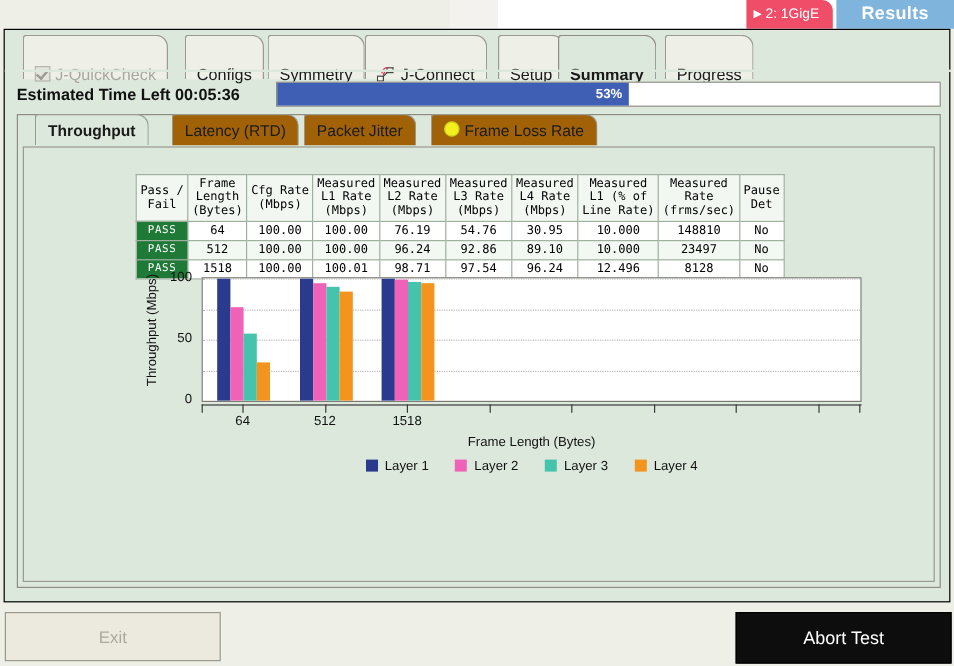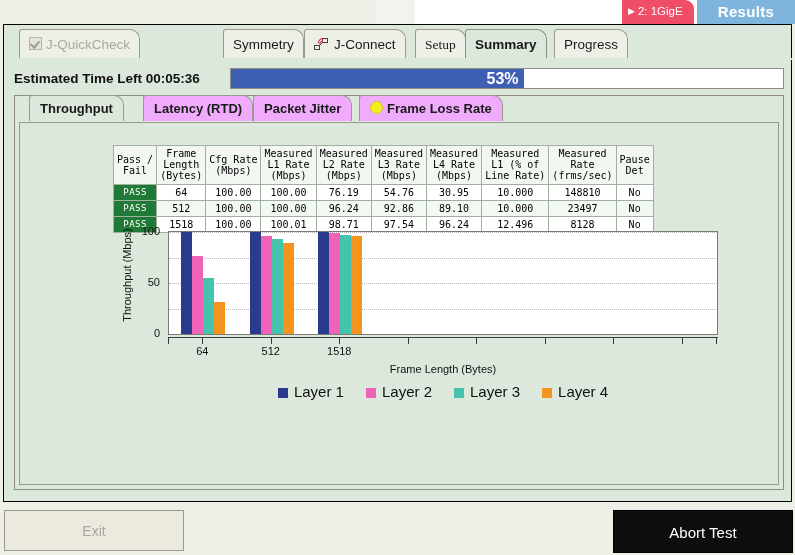--- a/index.html
+++ b/index.html
@@ -33,48 +33,48 @@
   
   .frame{position:absolute;left:3px;top:24px;width:789px;height:478px;
     background:#dde8dd;border:1px solid #000;box-sizing:border-box;}
 
   
   .tabrow{position:absolute;left:0;top:4px;width:789px;height:31px;}
   .tab{
     position:absolute;top:0;height:29px;line-height:29px;
     background:#eef0e8;border:1px solid #9a9a8e;border-bottom:none;
     border-radius:3px 10px 0 0;box-sizing:border-box;
-    padding:0 9px;white-space:nowrap;font-size:13.5px;color:#1a1a1a;
+    padding:18px 9px;white-space:nowrap;font-size:13.5px;color:#1a1a1a;
   }
   .tab.disabled{color:#a8a8a0;}
   .tab.selected{background:#dde8dd;font-weight:bold;border-color:#8d8d82;}
   .tabrow .baseline{position:absolute;left:0;top:29px;width:789px;height:2px;background:#dde8dd;}
   .chk{display:inline-block;width:11px;height:11px;border:1px solid #b5b5ae;
     background:#e4e4dd;vertical-align:-1px;margin-right:4px;position:relative;}
   .chk:after{content:"";position:absolute;left:2px;top:1px;width:4px;height:7px;
     border:solid #9b9b94;border-width:0 2px 2px 0;transform:rotate(40deg);}
   .jcicon{display:inline-block;width:17px;height:14px;vertical-align:-2px;margin-right:3px;}
 
   
   .etl-row{position:absolute;left:10px;top:43px;width:770px;height:22px;}
   .etl-label{position:absolute;left:0;top:0;line-height:22px;font-size:13.5px;font-weight:bold;color:#111;white-space:nowrap;}
   .pbar{position:absolute;left:216px;top:0;width:554px;height:21px;
     background:#ffffff;border:1px solid #8d8d82;box-sizing:border-box;}
   .pbar .fill{position:absolute;left:0;top:0;height:100%;background:#3f5fb5;}
   .pbar .pct{position:absolute;left:0;top:0;height:21px;line-height:20px;
-    color:#fff;font-size:16px;font-weight:bold;text-align:right;padding-right:5px;box-sizing:border-box;}
+    color:#fff;font-size:11px;font-weight:bold;text-align:right;padding-right:5px;box-sizing:border-box;}
 
   
   .panel{position:absolute;left:10px;top:70px;width:770px;height:395px;
     background:#dde8dd;border:1px solid #8d8d82;box-sizing:border-box;}
   .subtabrow{position:absolute;left:6px;top:-1px;height:27px;}
   .stab{position:absolute;top:0;height:26px;line-height:25px;
-    background:#f0abfc;border:1px solid #9a9a8e;border-bottom:none;
+    background:#a16207;border:1px solid #9a9a8e;border-bottom:none;
     border-radius:3px 10px 0 0;box-sizing:border-box;
-    padding:0 10px;white-space:nowrap;font-size:13px;color:#1a1a1a;font-weight:bold;}
+    padding:0 10px;white-space:nowrap;font-size:13px;color:#1a1a1a;}
   .stab.selected{background:#dde8dd;font-weight:bold;}
   .dot{display:inline-block;width:11px;height:11px;border-radius:50%;
     background:#f2ef1e;border:1px solid #cfcb18;vertical-align:-1px;margin-right:4px;}
   .panel-body{position:absolute;left:4px;top:26px;width:760px;height:363px;
     background:#dde8dd;border:1px solid #9a9a8e;border-top-color:#9a9a8e;box-sizing:border-box;}
 
   
   table.res{position:absolute;left:93px;top:22px;border-collapse:collapse;
     font-family:"DejaVu Sans Mono", monospace;font-size:10px;background:#fff;}
   table.res th{border:1px solid #9fb09f;background:#f2f7f2;color:#000;
@@ -91,21 +91,21 @@
     transform:rotate(-90deg);text-align:center;font-size:11px;color:#111;white-space:nowrap;}
   .ytick{position:absolute;right:0;font-size:11px;color:#111;text-align:right;width:30px;line-height:1;}
   .plot{position:absolute;left:48px;top:0;width:550px;height:104px;
     background:#fff;border:1px solid #7b7b74;box-sizing:border-box;overflow:hidden;}
   .grid{position:absolute;left:0;width:100%;height:0;border-top:1px dotted #b9b9b9;}
   .bar{position:absolute;bottom:0;width:11px;}
   .xaxis{position:absolute;left:48px;top:106px;width:550px;height:1px;background:#3a3a3a;}
   .xtick{position:absolute;top:106px;width:1px;height:7px;background:#3a3a3a;}
   .xlabel{position:absolute;top:114px;font-size:11px;color:#111;transform:translateX(-50%);white-space:nowrap;}
   .xtitle{position:absolute;left:48px;top:132px;width:550px;text-align:center;font-size:11px;color:#111;}
-  .legend{position:absolute;left:48px;top:152px;width:550px;text-align:center;font-size:15px;color:#111;}
+  .legend{position:absolute;left:48px;top:152px;width:550px;text-align:center;font-size:11px;color:#111;}
   .legend .li{display:inline-block;margin:0 11px;white-space:nowrap;}
   .legend .sw{display:inline-block;width:10px;height:10px;vertical-align:-1px;margin-right:6px;}
 
   
   .btm{position:absolute;left:0;top:505px;width:769px;height:50px;background:#eef0e8;}
   .btn-exit{position:absolute;left:4px;top:5px;width:180px;height:41px;
     background:#eceade;border:1px solid #9a9a8e;color:#a9a9a1;
     font-size:14px;text-align:center;line-height:41px;box-sizing:border-box;}
   .btn-abort{position:absolute;left:613px;top:5px;width:180px;height:43px;
     background:#0d0d0d;border:1px solid #000;color:#fff;
@@ -127,35 +127,38 @@
 
     <div class="results-box">Results</div>
   </div>
 
   <div class="frame">
 
     <div class="tabrow">
       <div class="tab disabled" style="left:15px;">
         <span class="chk"></span><span>J-QuickCheck</span>
       </div>
+      <div class="tab" style="left:150px;">
+        <span>Configs</span>
+      </div>
       <div class="tab" style="left:219px;">
         <span>Symmetry</span>
       </div>
       <div class="tab" style="left:300px;">
         <span class="jcicon">
           <svg width="17" height="14" viewBox="0 0 17 14">
             <rect x="0.5" y="8.5" width="5" height="4" fill="#f4f4ee" stroke="#444"></rect>
             <rect x="8.5" y="1.5" width="5" height="4" fill="#f4f4ee" stroke="#444"></rect>
             <path d="M5 9 L9 5" stroke="#444" stroke-width="1" fill="none"></path>
             <path d="M5.5 7.5 a4 4 0 0 1 3.5 -3.5" stroke="#e0304a" stroke-width="1.1" fill="none"></path>
             <path d="M4.2 6.2 a6 6 0 0 1 5 -5" stroke="#e0304a" stroke-width="1.1" fill="none"></path>
           </svg>
         </span><span>J-Connect</span>
       </div>
-      <div class="tab" style="left:411px;font-family:Liberation Serif, serif;">
+      <div class="tab" style="left:411px;">
         <span>Setup</span>
       </div>
       <div class="tab selected" style="left:461px;">
         <span>Summary</span>
       </div>
       <div class="tab" style="left:550px;">
         <span>Progress</span>
       </div>
       <div class="baseline"></div>
     </div>

